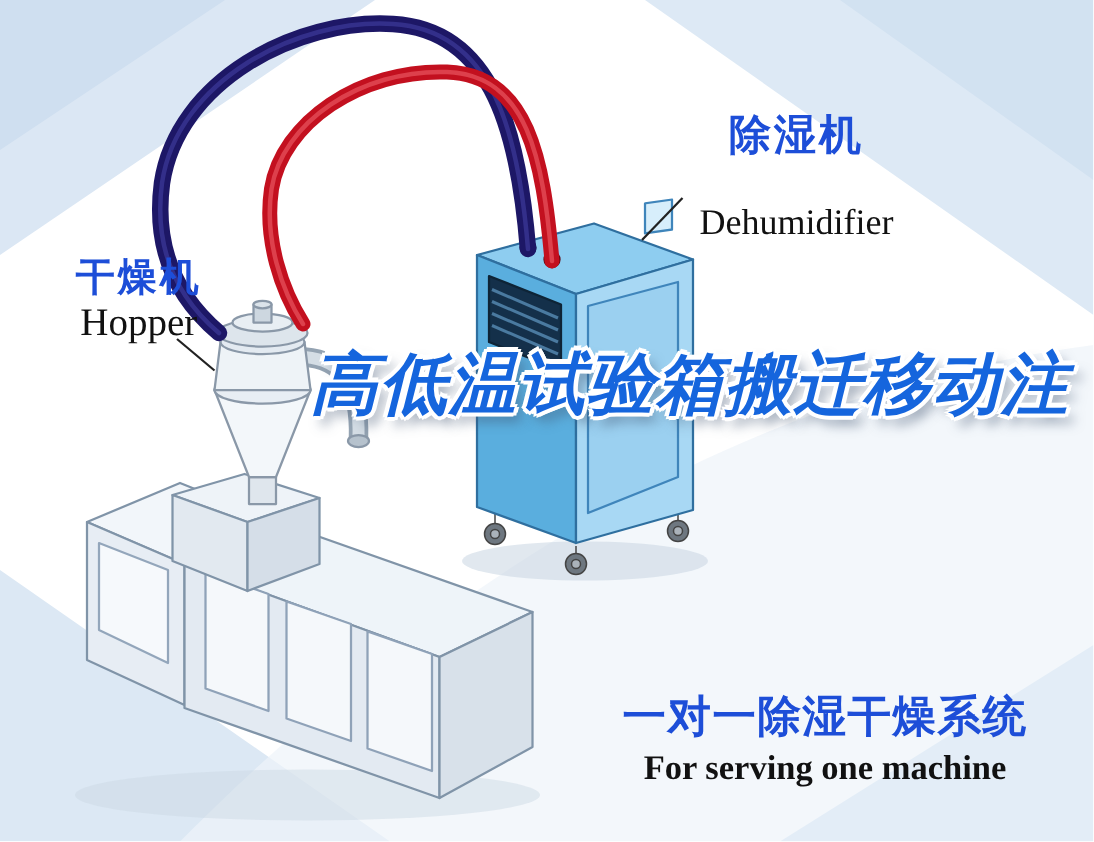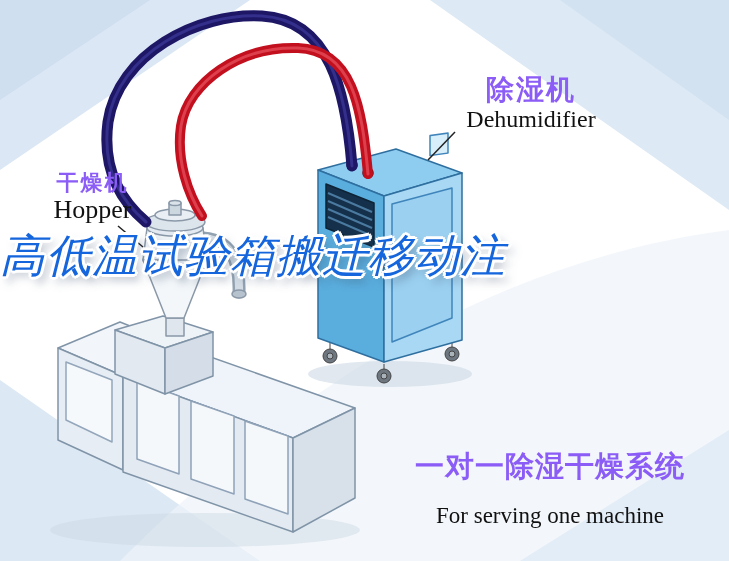--- a/index.html
+++ b/index.html
@@ -6,48 +6,48 @@
   #stage{
     position:relative;
     width:729px;height:561px;
     overflow:hidden;
     background:#ffffff;
     font-family:"Liberation Sans", sans-serif;
   }
   #scene{position:absolute;left:0;top:0;width:729px;height:561px;}
 
   .label-cn{
-    font-weight:bold;color:#8b5cf6;
+    font-weight:bold;color:#1d4ed8;
     font-family:"Liberation Sans", sans-serif;
   }
   .label-en{
     color:#111;
     font-family:"Liberation Serif", serif;
   }
 
   .label-block{position:absolute;text-align:center;line-height:1.15;}
 
   #dehumidifier-label{left:426px;top:74px;width:210px;}
   #dehumidifier-label .label-cn{font-size:28px;letter-spacing:2px;}
-  #dehumidifier-label .label-en{font-size:24px;}
+  #dehumidifier-label .label-en{font-size:24px;margin-top:30px;}
 
   #hopper-label{left:25px;top:170px;width:135px;}
-  #hopper-label .label-cn{font-size:22px;letter-spacing:2px;}
+  #hopper-label .label-cn{font-size:26px;letter-spacing:2px;}
   #hopper-label .label-en{font-size:26px;}
 
   #system-label{left:400px;top:450px;width:300px;}
-  #system-label .label-cn{font-size:29px;letter-spacing:1px;}
-  #system-label .label-en{font-size:23px;margin-top:20px;}
+  #system-label .label-cn{font-size:29px;letter-spacing:1px;margin-top:12px;}
+  #system-label .label-en{font-size:23px;margin-top:4px;font-weight:bold;}
 
   #main-title{
     position:absolute;left:0;right:16px;top:232px;
-    text-align:left;
+    text-align:right;
     font-size:45px;
     line-height:1.07;
-    font-weight:normal;
+    font-weight:bold;
     font-style:italic;
     color:#1565dd;
     letter-spacing:1px;
     text-shadow:
       -2px -2px 0 #fff, 2px -2px 0 #fff, -2px 2px 0 #fff, 2px 2px 0 #fff,
       -3px 0 0 #fff, 3px 0 0 #fff, 0 -3px 0 #fff, 0 3px 0 #fff,
       5px 6px 8px rgba(60,80,110,.55);
     z-index:5;
   }
 </style>

